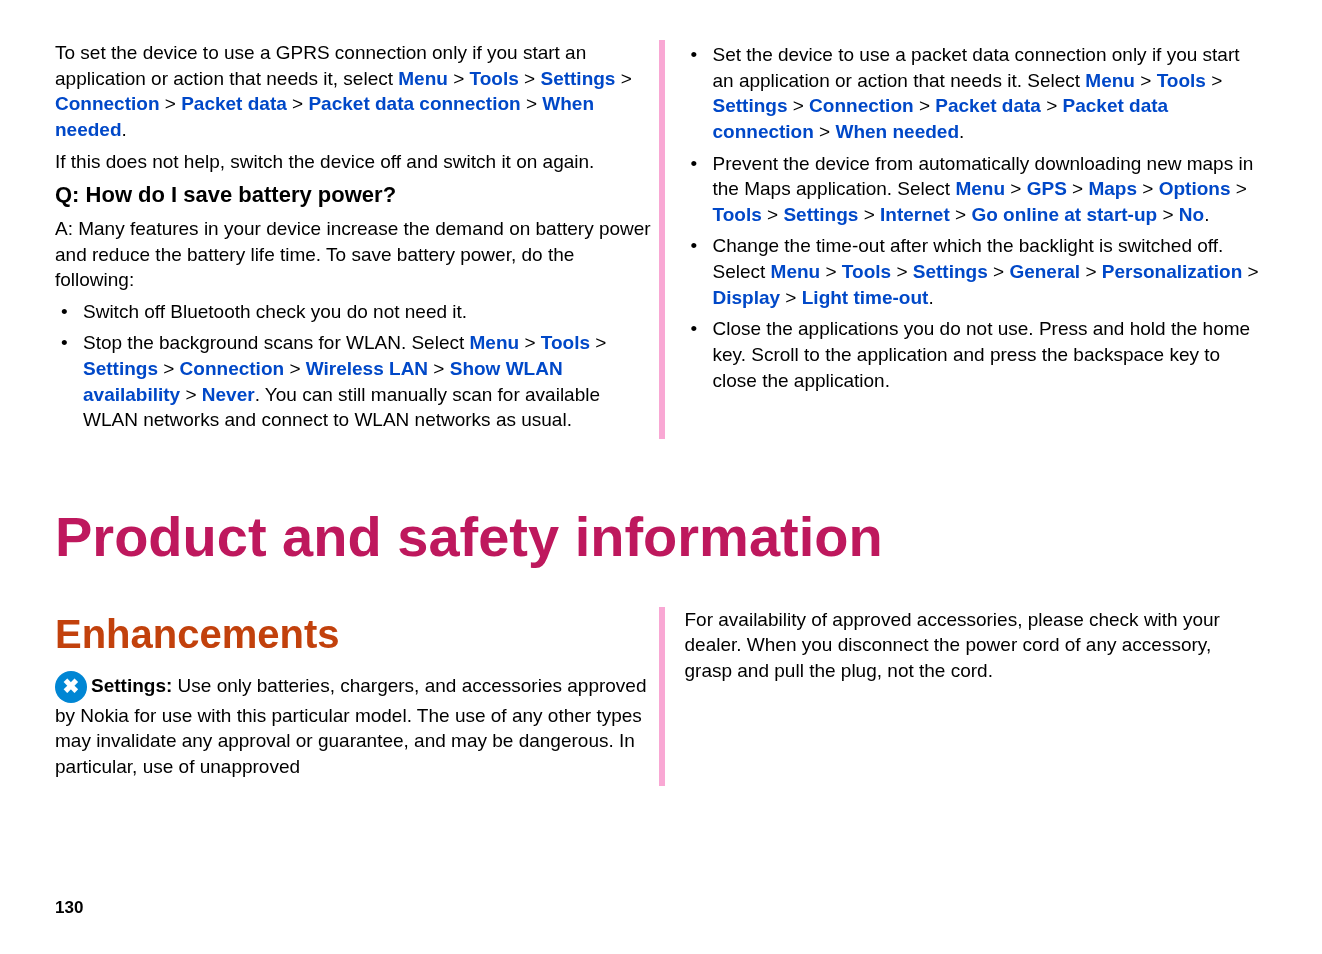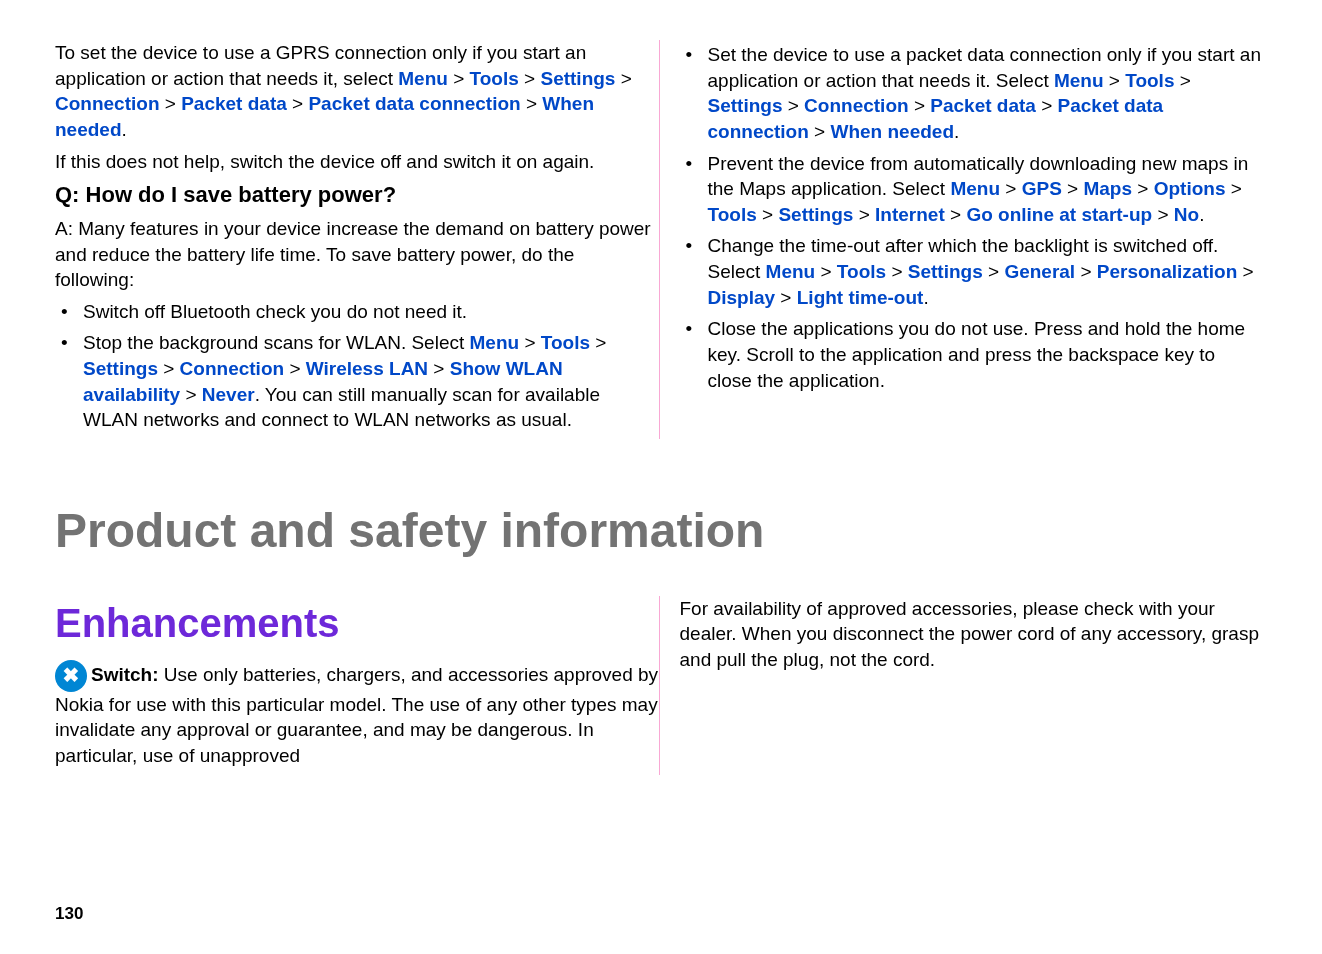--- a/index.html
+++ b/index.html
@@ -15,21 +15,21 @@
       position: relative;
     }
     .two-col {
       display: flex;
       gap: 0;
     }
     .col {
       width: 50%;
     }
     .col + .col {
-      border-left: 1px solid #f9a8d4;
+      border-left: 6px solid #f9a8d4;
       padding-left: 20px;
       padding-right: 0;
     }
     .link {
       color: #0048c8;
       font-weight: bold;
       cursor: pointer;
     }
     .sep { color: #000; font-weight: normal; }
     p { margin-bottom: 6px; }
@@ -37,29 +37,29 @@
     ul { list-style: none; padding-left: 0; margin-top: 2px; }
     li { position: relative; padding-left: 28px; margin-bottom: 6px; }
     li::before {
       content: "•";
       position: absolute;
       left: 6px;
       top: 0;
       font-size: 19px;
     }
     h1 {
-      font-size: 48px;
+      font-size: 56px;
       font-weight: bold;
-      color: #737373;
+      color: #be185d;
       margin: 60px 0 32px 0;
     }
     h2 {
       font-size: 40px;
       font-weight: bold;
-      color: #6d28d9;
+      color: #c2410c;
       margin: 0 0 10px 0;
     }
     .warning-icon {
       display: inline-block;
       width: 32px;
       height: 32px;
       background: #0086d4;
       border-radius: 50%;
       position: relative;
       vertical-align: middle;
@@ -70,21 +70,21 @@
       color: #fff;
       font-size: 20px;
       font-weight: bold;
       position: absolute;
       top: 50%;
       left: 50%;
       transform: translate(-50%, -52%);
     }
     .footer {
       position: absolute;
-      bottom: 28px;
+      bottom: 34px;
       left: 55px;
       right: 60px;
       display: flex;
       justify-content: space-between;
       font-weight: bold;
       font-size: 17px;
     }
     .section2 .two-col { margin-top: 0; }
     .bold { font-weight: bold; }
   </style>
@@ -127,21 +127,21 @@
   </div>
 </div>
 
 <h1>Product and safety information</h1>
 
 <div class="section2">
   <div class="two-col">
     <div class="col">
       <h2>Enhancements</h2>
       <p>
-        <span class="warning-icon"></span><span class="bold">Switch:</span><span>  Use only batteries, chargers, and accessories approved by Nokia for use with this particular model. The use of any other types may invalidate any approval or guarantee, and may be dangerous. In particular, use of unapproved </span>
+        <span class="warning-icon"></span><span class="bold">Settings:</span><span>  Use only batteries, chargers, and accessories approved by Nokia for use with this particular model. The use of any other types may invalidate any approval or guarantee, and may be dangerous. In particular, use of unapproved </span>
       </p>
     </div>
     <div class="col">
       <p>For availability of approved accessories, please check with your dealer. When you disconnect the power cord of any accessory, grasp and pull the plug, not the cord.</p>
     </div>
   </div>
 </div>
 
 <div class="footer">
   <span>130</span>

